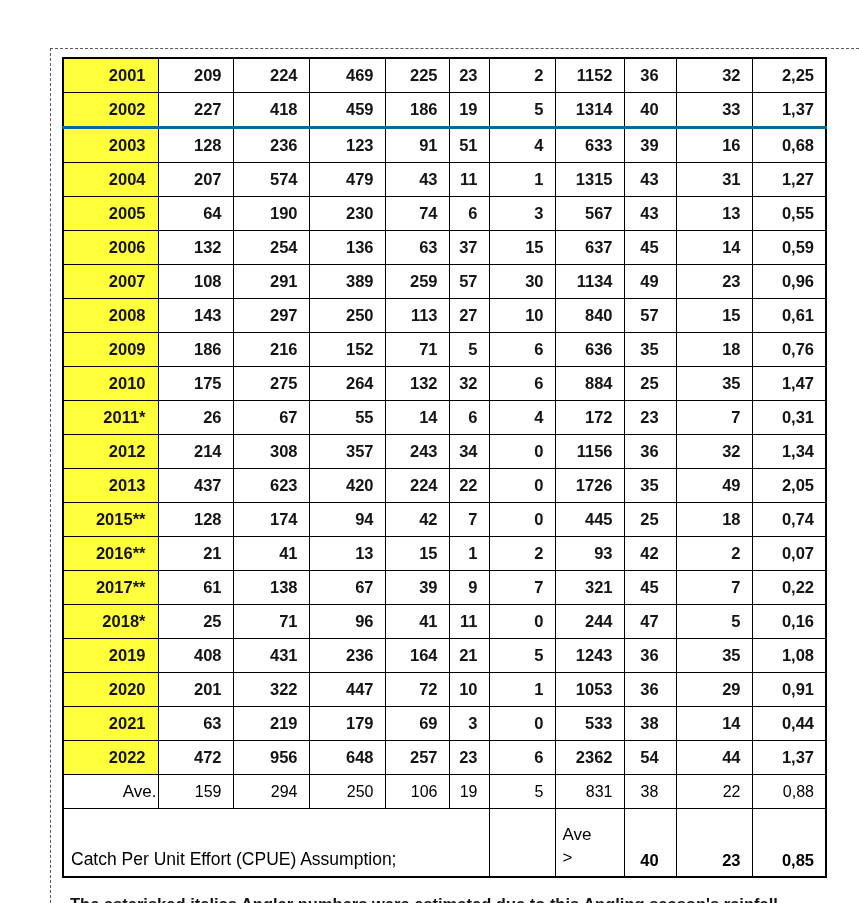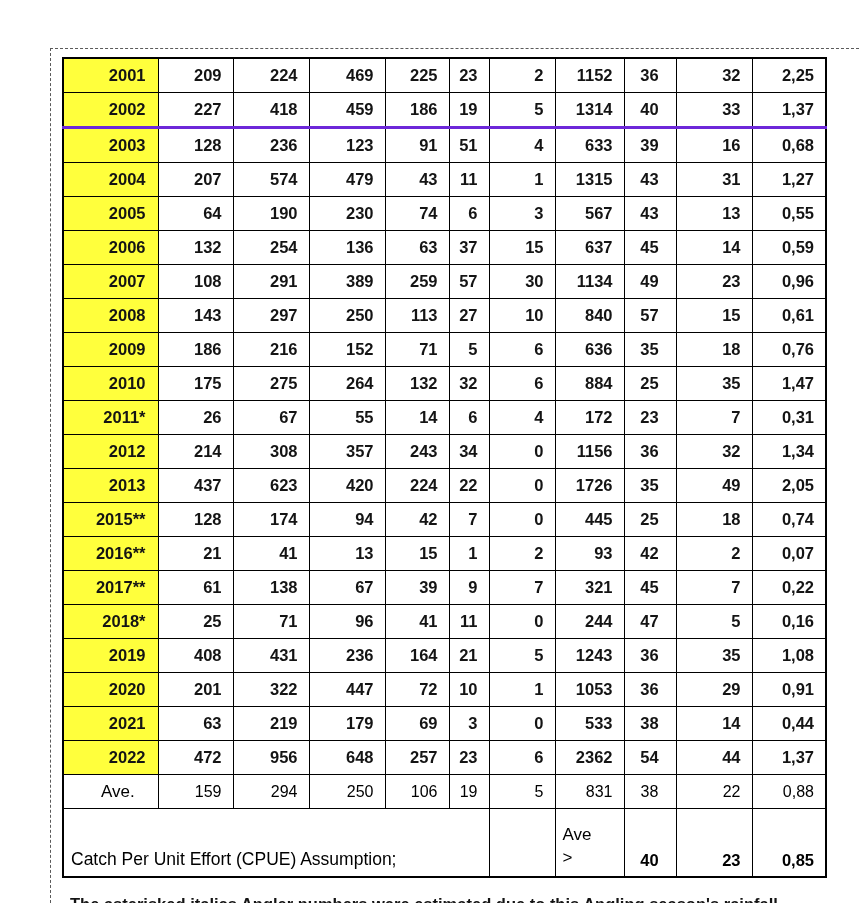--- a/index.html
+++ b/index.html
@@ -19,24 +19,24 @@
     border:2px solid #000;
   }
   td{border:1.5px solid #000;overflow:hidden;white-space:nowrap;}
 
   
   #data-rows td{height:31px;font-size:16.5px;font-weight:bold;color:#141414;}
   td.year{background:#ffff3c;text-align:right;padding-right:12px;margin-top:22px;}
   td.num{text-align:right;padding-right:11px;}
   td.num.center{text-align:center;padding-right:2px;margin-top:48px;}
   
-  #data-rows tr:nth-child(2) td{border-bottom:3px solid #6d28d9;}
+  #data-rows tr:nth-child(2) td{border-bottom:3px solid #0369a1;}
 
   
-  td.ave-label{font-size:17px;font-weight:normal;text-align:center;padding-left:15px;height:31px;}
+  td.ave-label{font-size:17px;font-weight:normal;text-align:right;padding-left:15px;height:31px;}
   tr.cpue-row td{height:60px;vertical-align:bottom;padding-bottom:6px;}
   td.cpue-label{font-size:17.5px;font-weight:normal;text-align:left;padding-left:7px;}
   td.ave-arrow{font-size:17px;font-weight:normal;text-align:left;padding-left:7px;line-height:1.35;}
   tr.cpue-row td.num{font-size:16.5px;font-weight:bold;}
 
   .clipped-note{
     position:absolute;left:70px;top:895px;
     font-size:16.5px;font-weight:bold;color:#141414;white-space:nowrap;
   }
 </style>

